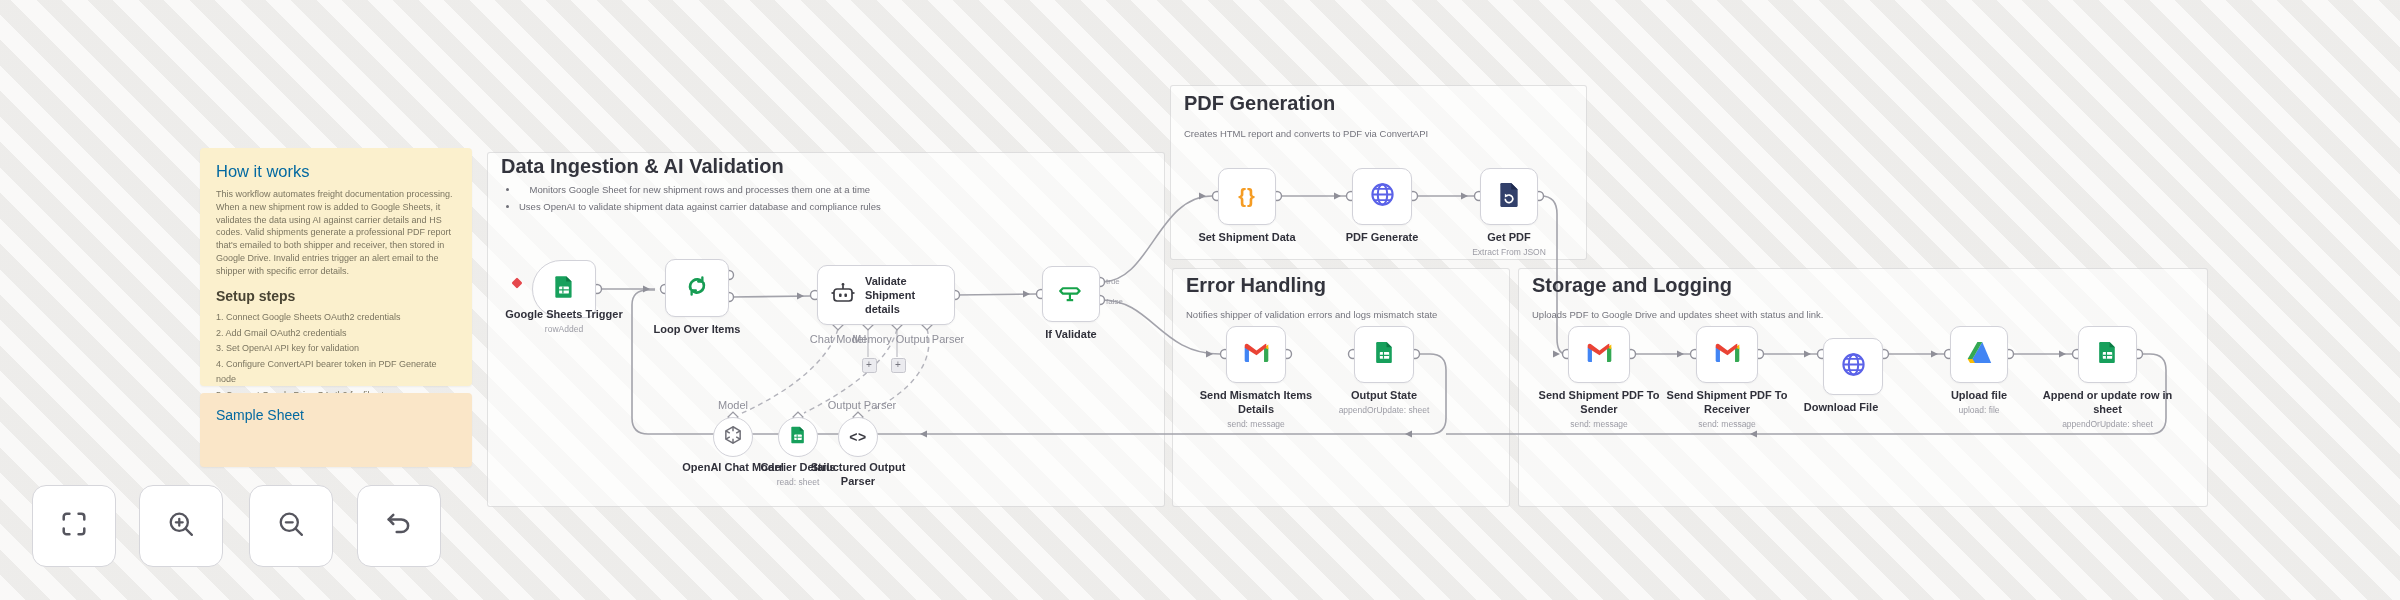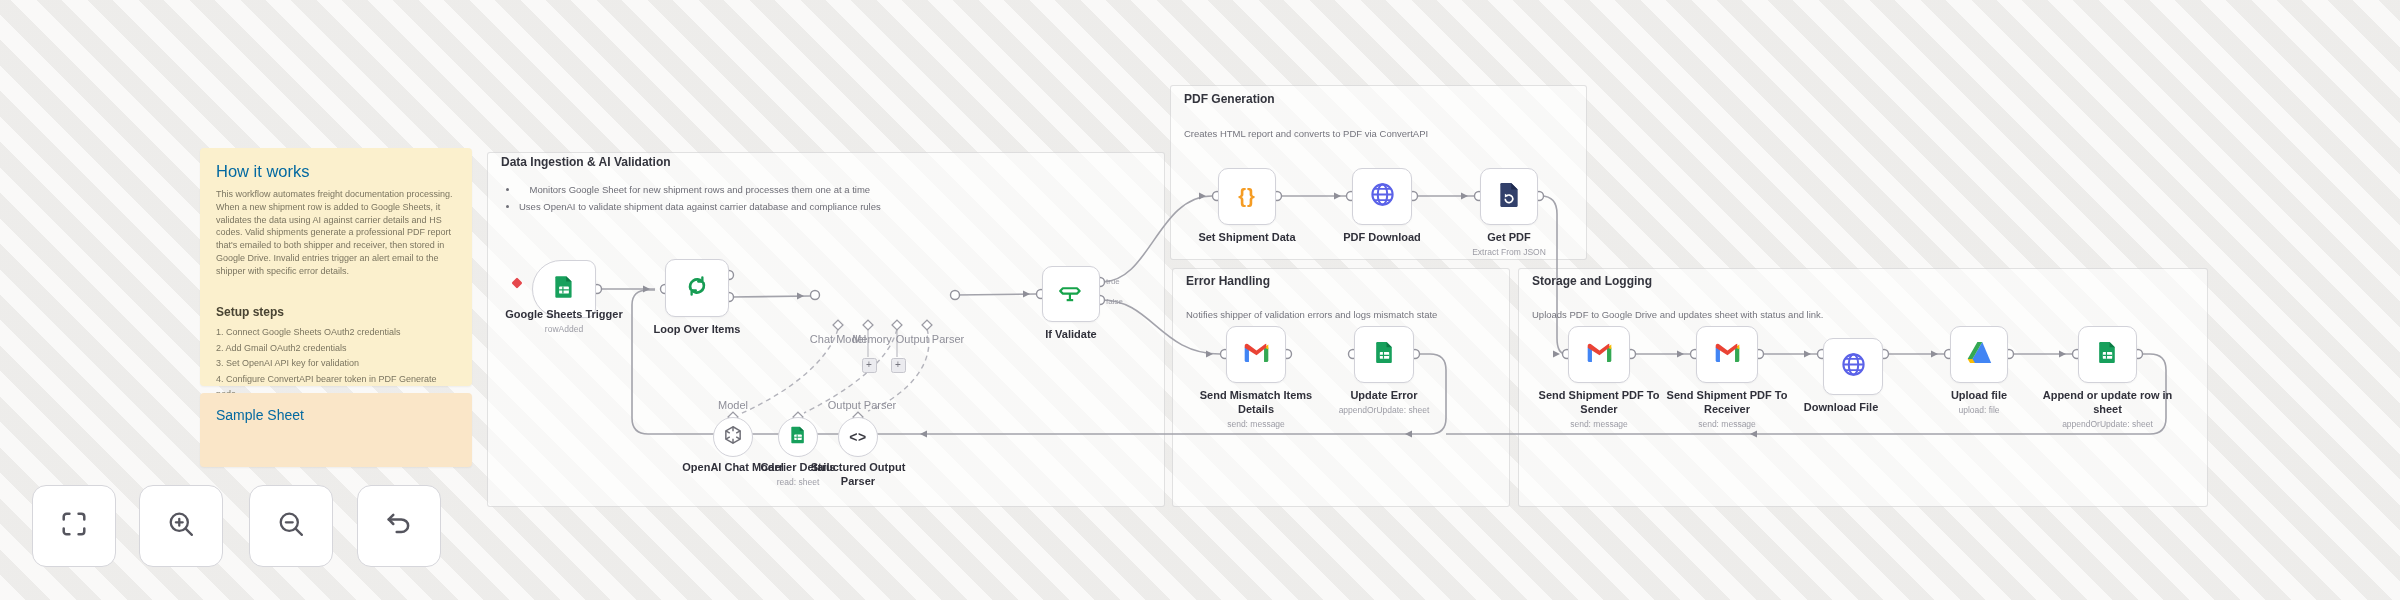--- a/index.html
+++ b/index.html
@@ -13,38 +13,38 @@
     background:
       repeating-linear-gradient(45deg, rgba(255,255,255,.55) 0 18px, rgba(0,0,0,.022) 18px 36px),
       #f3f2f0;
   }
   
   .panel{
     position:absolute;background:rgba(255,255,255,.62);
     border:1px solid rgba(150,150,155,.28);border-radius:3px;z-index:0;
   }
   .panel-title{
-    position:absolute;font-size:12px;font-weight:700;color:#33343d;z-index:3;white-space:nowrap;text-align:center;
+    position:absolute;font-size:20px;font-weight:700;color:#33343d;z-index:3;white-space:nowrap;text-align:center;
   }
   .panel-desc{
     position:absolute;font-size:9.5px;color:#74747d;z-index:3;white-space:nowrap;
   }
   ul.panel-bullets{
     position:absolute;z-index:3;margin:0;padding-left:14px;
     font-size:9.5px;color:#6d6d76;line-height:1.8;text-align:center;
   }
   
   .sticky{
     position:absolute;border-radius:4px;padding:14px 16px;box-sizing:border-box;z-index:2;
     box-shadow:0 1px 2px rgba(0,0,0,.05);
   }
   .sticky-yellow{background:#fbf0cd;}
   .sticky-orange{background:#fae6c8;}
   .sticky h1{margin:0 0 7px 0;font-size:16.5px;font-weight:400;color:#0369a1;}
-  .sticky h2{margin:28px 0 6px 0;font-size:12px;font-weight:700;color:#494433;}
+  .sticky h2{margin:11px 0 6px 0;font-size:14px;font-weight:700;color:#494433;}
   .sticky p{margin:0;font-size:9px;line-height:1.42;color:#7b7560;}
   .sticky ul{margin:0;padding:0;list-style:none;font-size:9px;line-height:1.72;color:#7b7560;}
   .sticky a{font-size:8.5px;color:#f0564a;line-height:1.5;word-break:break-all;text-decoration:none;display:block;}
   
   .node{position:absolute;z-index:2;}
   .n-box{
     background:#fff;border:1.8px solid #d2d2d9;border-radius:10px;
     display:flex;align-items:center;justify-content:center;box-sizing:border-box;
     box-shadow:0 1px 2px rgba(0,0,0,.035);
   }
@@ -239,20 +239,36 @@
             <path d="M16.6 4.6v3.6h-3.6" stroke-width="2"></path>
             <path d="M7.4 19.4v-3.6h3.6" stroke-width="2"></path>
           </svg>
       </span>
     </div>
     <div class="n-meta" style="top:64px">
       <div class="n-label">Loop Over Items</div>
     </div>
   </div>
 
+  <div class="node" style="left:817px;top:265px;width:138px">
+    <div class="n-box" style="width:138px;height:60px;justify-content:flex-start;padding-left:12px">
+      <span>
+        <svg width="26" height="24" viewBox="0 0 26 24" fill="none" stroke="#3c3c43" stroke-width="1.7">
+            <rect x="4" y="8" width="18" height="12" rx="3" fill="#fff"></rect>
+            <line x1="13" y1="8" x2="13" y2="4.5"></line>
+            <circle cx="13" cy="3.5" r="1.4" fill="#3c3c43" stroke="none"></circle>
+            <rect x="9" y="12.5" width="2.6" height="3.6" rx="1" fill="#3c3c43" stroke="none"></rect>
+            <rect x="14.4" y="12.5" width="2.6" height="3.6" rx="1" fill="#3c3c43" stroke="none"></rect>
+            <line x1="1.5" y1="12" x2="4" y2="12"></line>
+            <line x1="22" y1="12" x2="24.5" y2="12"></line>
+          </svg>
+      </span>
+      <div class="agent-text">Validate Shipment details</div>
+    </div>
+  </div>
 
   <div class="port-label" style="left:838px;top:333px">Chat Model</div>
   <div class="port-label" style="left:872px;top:333px">Memory</div>
 
   <div class="port-label" style="left:930px;top:333px">Output Parser</div>
   <div class="plus-sq" style="left:861.5px;top:357.5px">+</div>
   <div class="plus-sq" style="left:890.5px;top:357.5px">+</div>
 
   <div class="node" style="left:1042px;top:266px;width:58px">
     <div class="n-box" style="width:58px;height:56px">
@@ -285,21 +301,21 @@
       <span>
         <svg width="27" height="27" viewBox="0 0 24 24" fill="none" stroke="#5b62e8" stroke-width="1.8">
             <circle cx="12" cy="12" r="9"></circle>
             <ellipse cx="12" cy="12" rx="4.2" ry="9"></ellipse>
             <line x1="3" y1="12" x2="21" y2="12"></line>
             <path d="M4.5 7h15M4.5 17h15" stroke-width="1.4"></path>
           </svg>
       </span>
     </div>
     <div class="n-meta" style="top:63px">
-      <div class="n-label">PDF Download</div>
+      <div class="n-label">PDF Generate</div>
     </div>
   </div>
 
   <div class="node" style="left:1480px;top:168px;width:58px">
     <div class="n-box" style="width:58px;height:57px">
       <span>
         <svg width="24" height="26" viewBox="0 0 22 24">
             <path fill="#32406b" d="M4 1h9l6 6v15a1 1 0 0 1-1 1H4a1 1 0 0 1-1-1V2a1 1 0 0 1 1-1z"></path>
             <path fill="#1f2b4f" d="M13 1l6 6h-6z"></path>
             <path d="M7.5 15.5a3.5 3.5 0 1 0 1-2.4" fill="none" stroke="#fff" stroke-width="1.5"></path>
@@ -335,21 +351,21 @@
       <span>
         <svg width="25" height="25" viewBox="0 0 24 24">
             <path fill="#17a05c" d="M5 2h9l5 5v14a1 1 0 0 1-1 1H5a1 1 0 0 1-1-1V3a1 1 0 0 1 1-1z"></path>
             <path fill="#0c7a44" d="M14 2l5 5h-5z"></path>
             <rect x="7.5" y="11.5" width="9" height="6.5" rx="0.8" fill="#fff"></rect>
             <path stroke="#17a05c" stroke-width="1.1" d="M7.5 14.7h9M11 11.5v6.5"></path>
           </svg>
       </span>
     </div>
     <div class="n-meta" style="top:63px;width:140px">
-      <div class="n-label">Update Error</div>
+      <div class="n-label">Output State</div>
       <div class="n-sub">appendOrUpdate: sheet</div>
     </div>
   </div>
 
   <div class="node" style="left:1568px;top:326px;width:62px">
     <div class="n-box" style="width:62px;height:57px">
       <span>
         <svg width="27" height="21" viewBox="0 0 24 18">
             <path fill="#4285F4" d="M1.5 4.5h3.8v13H3A1.5 1.5 0 0 1 1.5 16z"></path>
             <path fill="#34A853" d="M18.7 4.5h3.8V16a1.5 1.5 0 0 1-1.5 1.5h-2.3z"></path>

